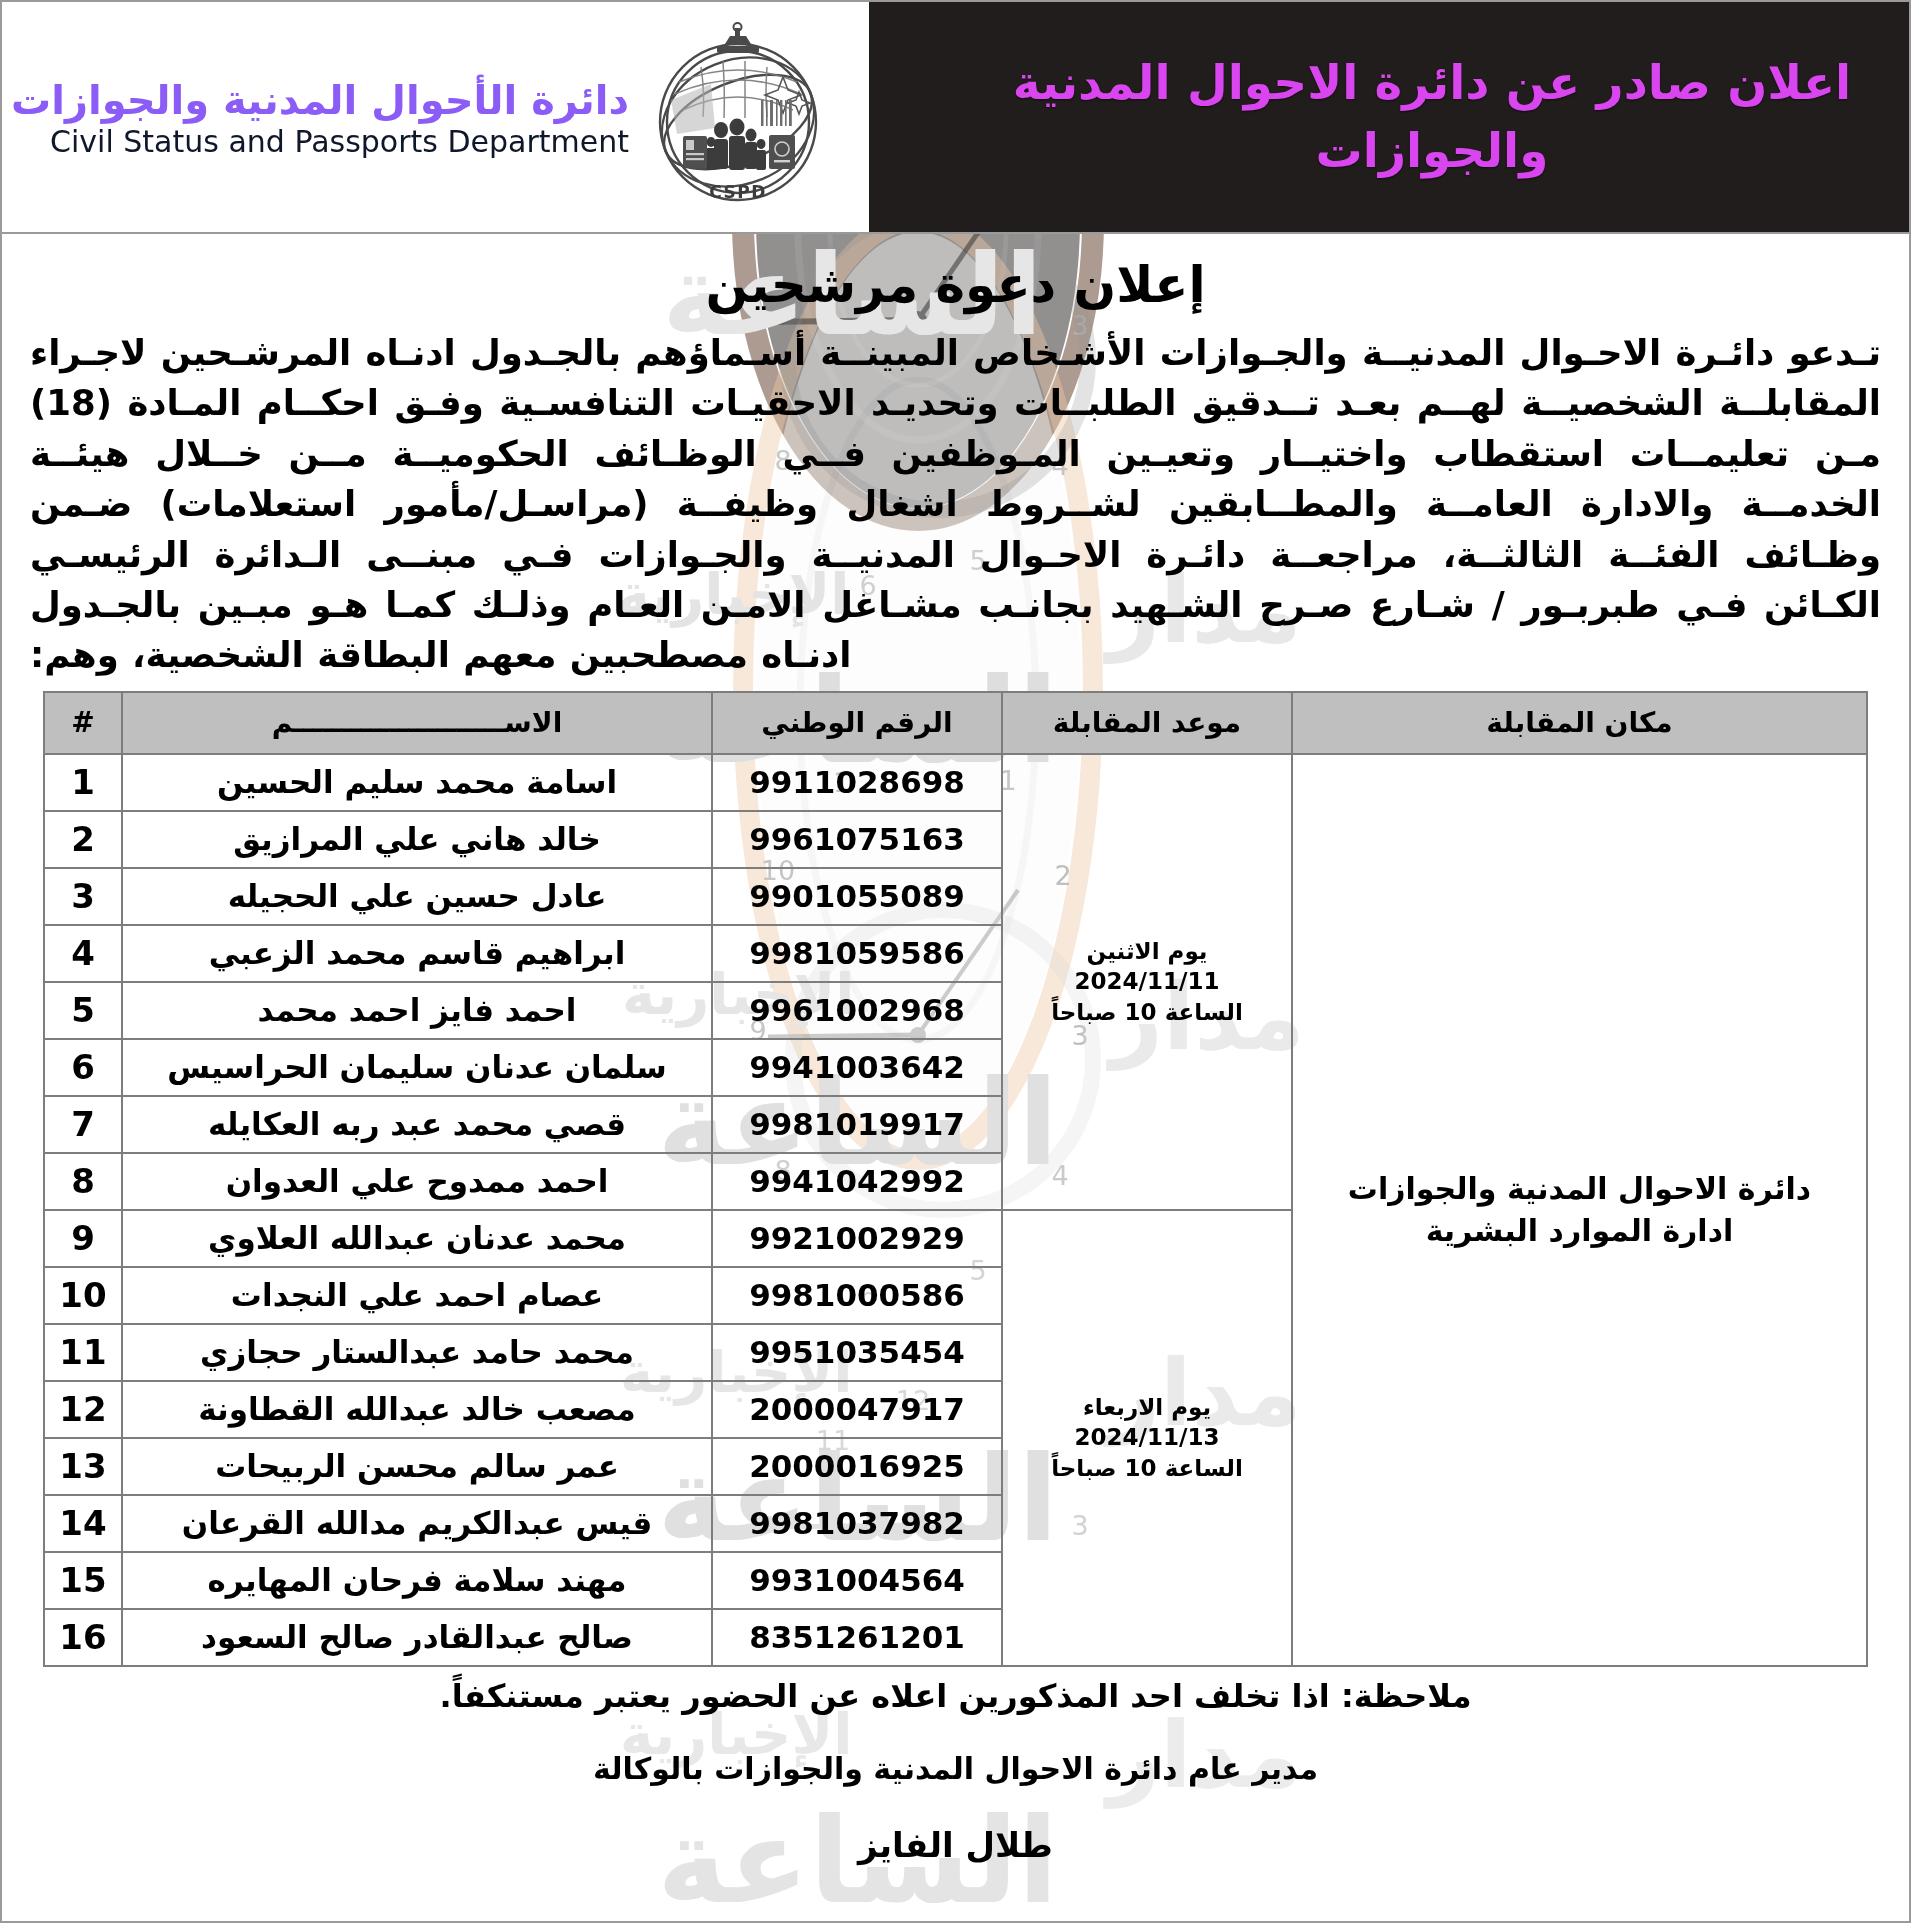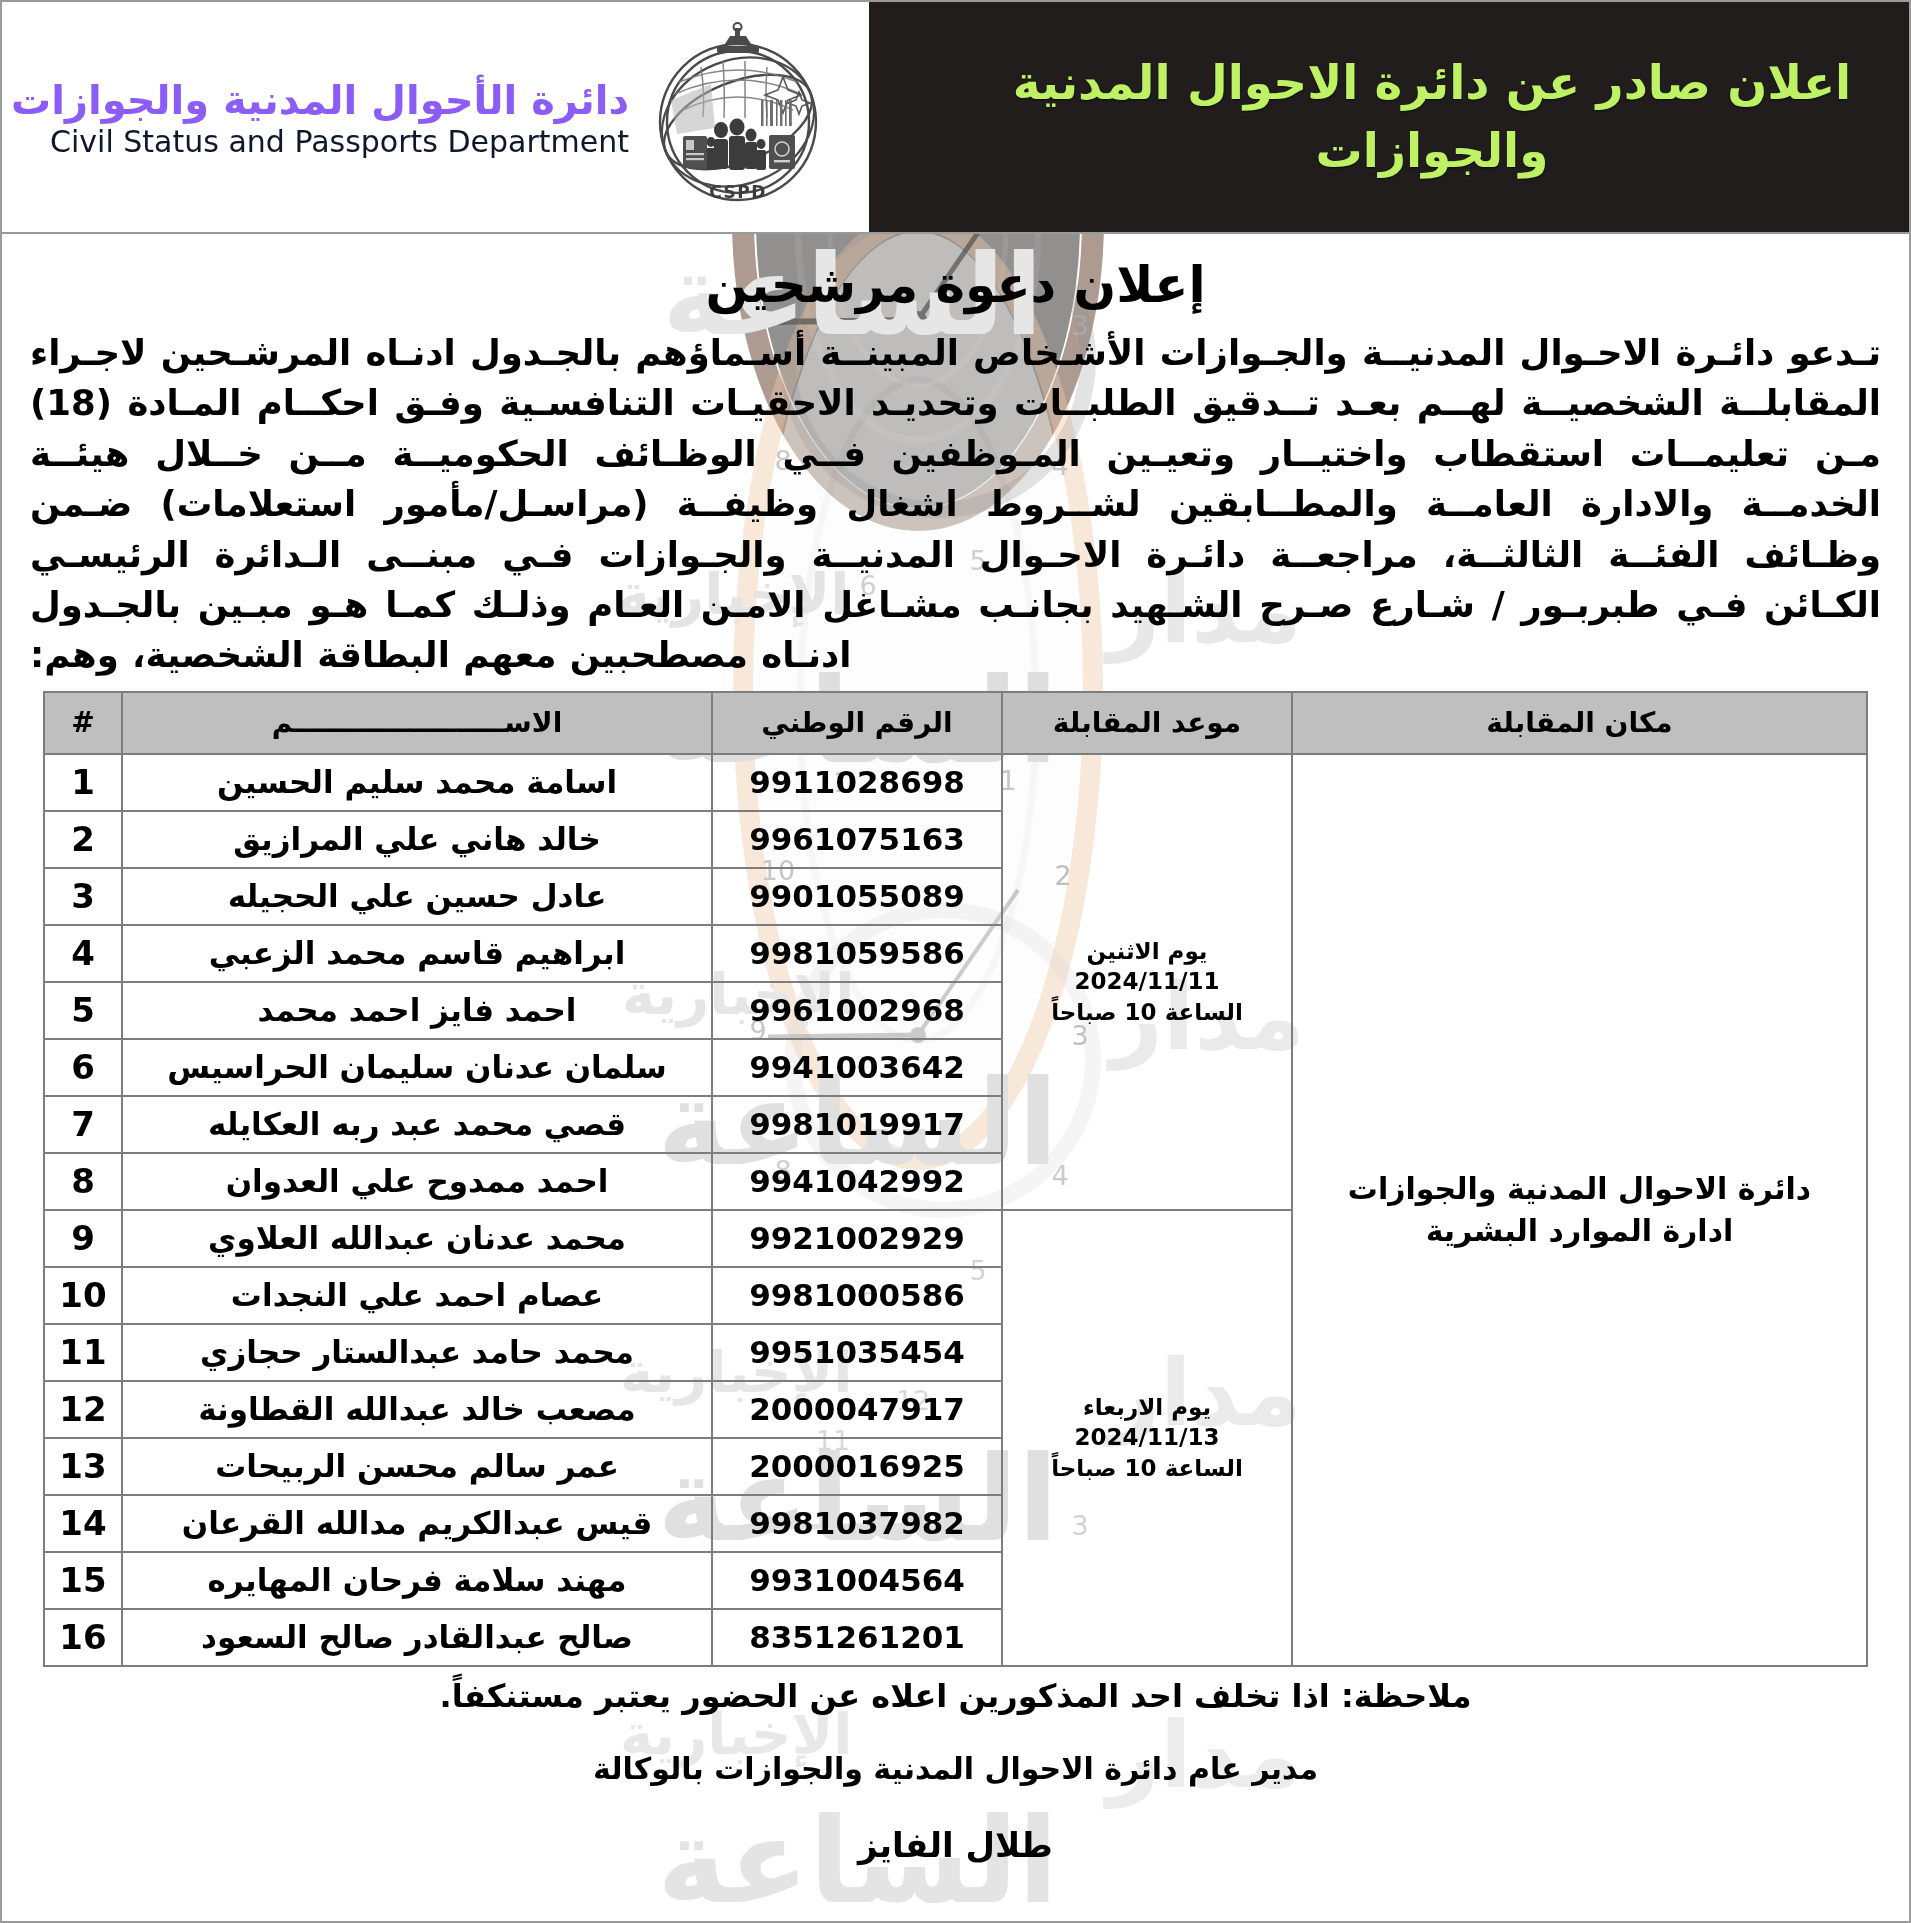--- a/index.html
+++ b/index.html
@@ -55,21 +55,21 @@
   .header-black{
     background:#211d1c;
     width:1040px;
     flex:0 0 1040px;
     display:flex;align-items:center;justify-content:center;
     position:relative;overflow:hidden;
     box-sizing:border-box;
   }
   .header-black .htitle{
     position:relative;z-index:3;
-    color:#bef264;
+    color:#d946ef;
     font-size:47px;
     font-weight:bold;
     line-height:1.45;
     text-align:center;
     padding:0 34px 0 120px;
     text-shadow:0 1px 2px rgba(0,0,0,.6);
   }
   .header-white{
     background:#fff;
     flex:1 1 auto;

